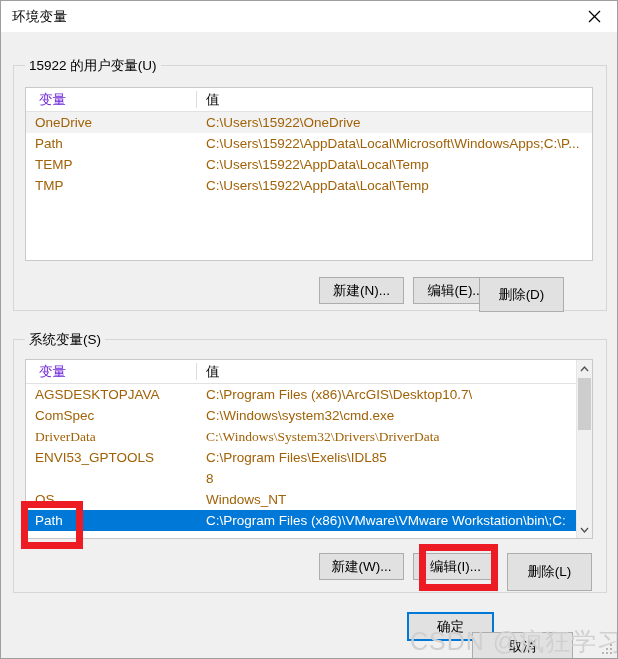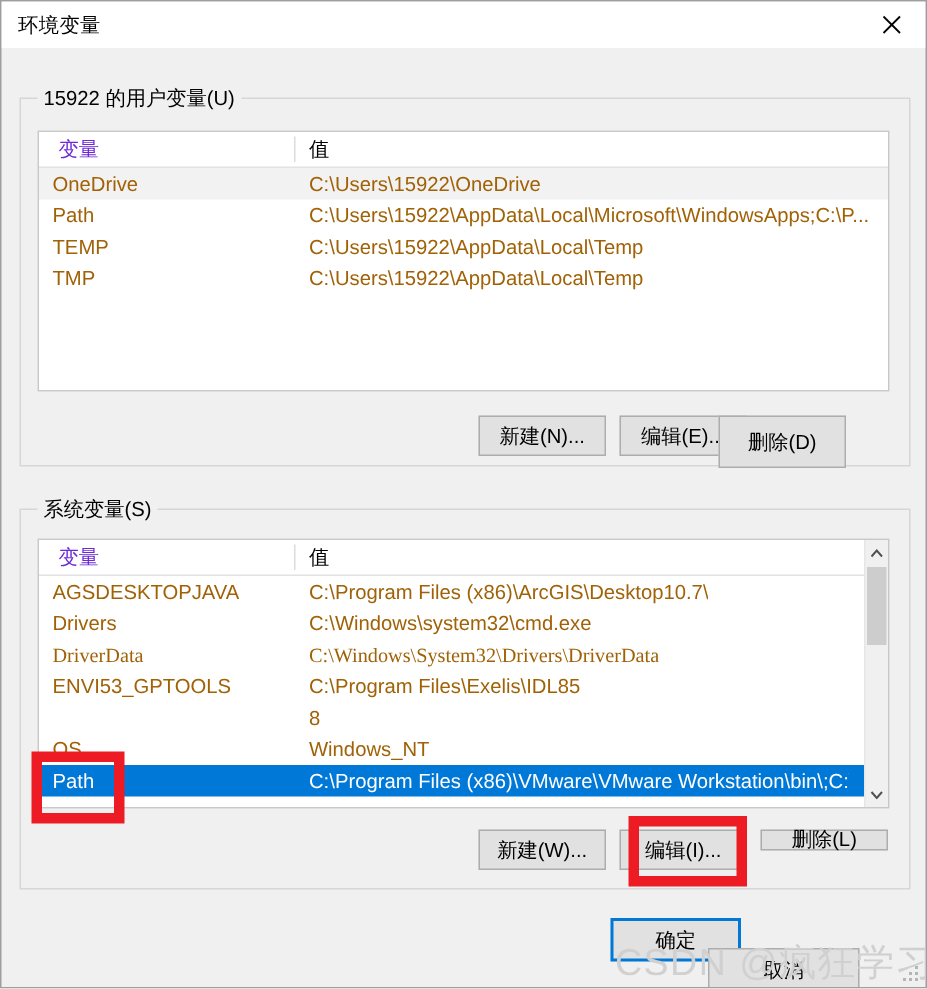--- a/index.html
+++ b/index.html
@@ -260,21 +260,21 @@
       <div class="lv-col-var">变量</div>
       <div class="lv-divider" style="left:170px;"></div>
       <div class="lv-col-val" style="left:180px;">值</div>
     </div>
     <div class="lv-rows" id="system-rows">
         <div class="lv-row" style="margin-right: 16px;">
           <span class="cell-name">AGSDESKTOPJAVA</span>
           <span class="cell-value" style="left: 180px; max-width: 360px;">C:\Program Files (x86)\ArcGIS\Desktop10.7\</span>
         </div>
         <div class="lv-row" style="margin-right: 16px;">
-          <span class="cell-name">Drivers</span>
+          <span class="cell-name">ComSpec</span>
           <span class="cell-value" style="left: 180px; max-width: 360px;">C:\Windows\system32\cmd.exe</span>
         </div>
         <div class="lv-row" style="margin-right: 16px; font-family: Liberation Serif, serif;">
           <span class="cell-name">DriverData</span>
           <span class="cell-value" style="left: 180px; max-width: 360px;">C:\Windows\System32\Drivers\DriverData</span>
         </div>
         <div class="lv-row" style="margin-right: 16px;">
           <span class="cell-name">ENVI53_GPTOOLS</span>
           <span class="cell-value" style="left: 180px; max-width: 360px;">C:\Program Files\Exelis\IDL85</span>
         </div>
@@ -301,21 +301,21 @@
       <div class="sb-arrow down">
         <svg width="9" height="6" viewBox="0 0 9 6">
             <polyline points="1,1 4.5,5 8,1" fill="none" stroke="#505050" stroke-width="1.3"></polyline>
           </svg>
       </div>
     </div>
   </div>
 
   <div class="btn" style="left:412px; top:552px; width:85px; height:27px;">编辑(I)...</div>
   <div class="btn" style="left:318px; top:552px; width:85px; height:27px;">新建(W)...</div>
-  <div class="btn" style="left:506px; top:552px; width:85px; height:14px;">删除(L)</div>
+  <div class="btn" style="left:506px; top:552px; width:85px; height:38px;">删除(L)</div>
 
   <div class="btn default-focus" style="left:406px; top:611px; width:87px; height:29px;">确定</div>
   <div class="btn" style="left:471px; top:611px; width:101px; height:29px;margin-top:20px;">取消</div>
 
   <div class="redbox" style="left:20px; top:500px; width:62px; height:48px;"></div>
   <div class="redbox" style="left:418px; top:543px; width:79px; height:47px;"></div>
 
   <div class="watermark" style="left:409px; top:624px;">CSDN @疯狂学习GIS</div>
 
   <div class="grip">

